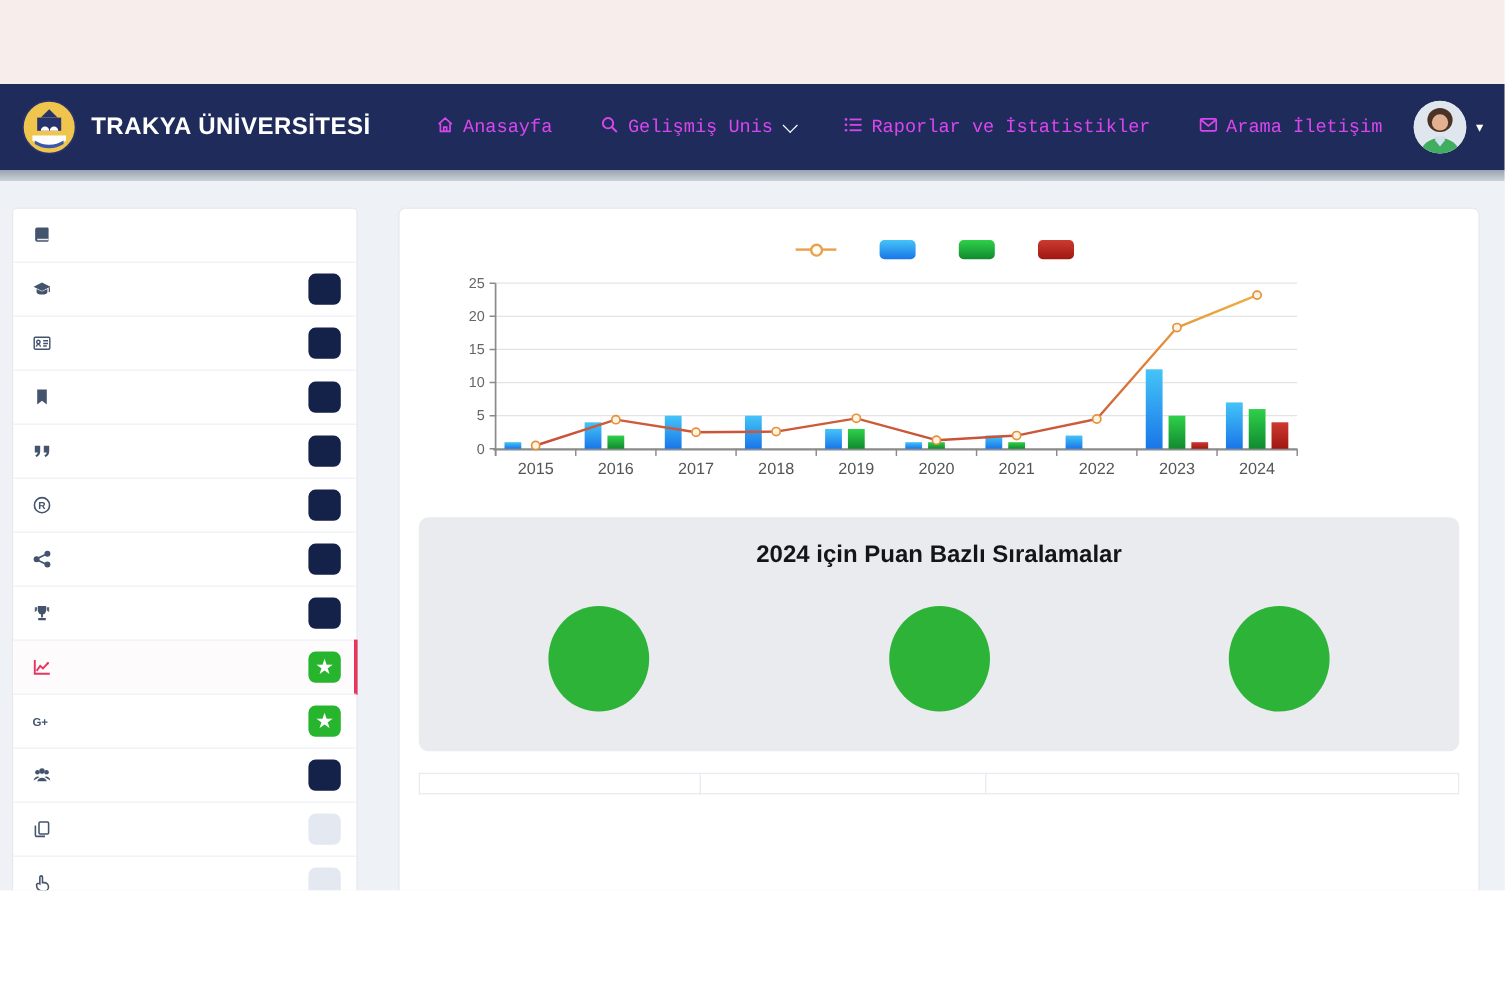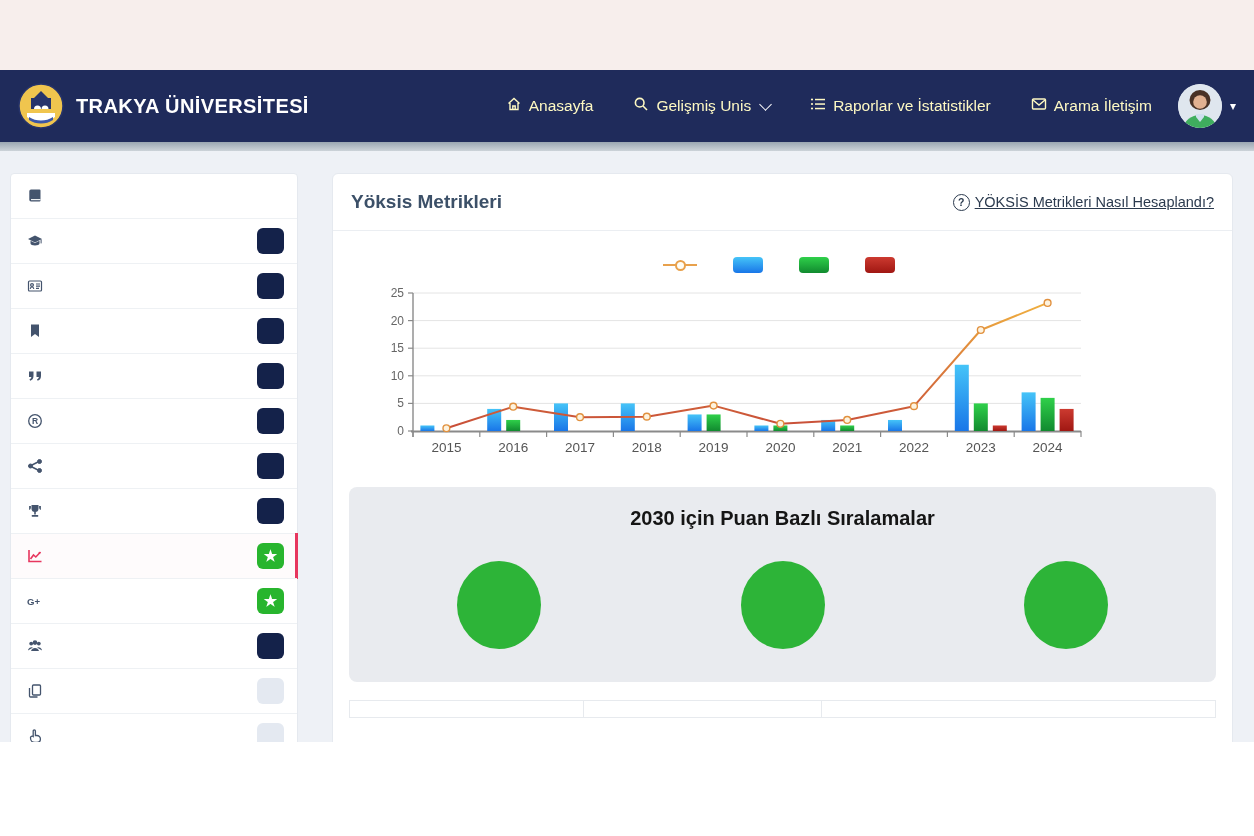--- a/index.html
+++ b/index.html
@@ -5,21 +5,21 @@
   html,body{margin:0;padding:0;}
   .stage{position:relative;width:1254px;height:742px;background:#f7eeec;overflow:hidden;
          font-family:"Liberation Sans",sans-serif;}
   
   .app-header{position:absolute;top:70px;left:0;width:100%;height:72px;background:#1f2b5b;
               display:flex;align-items:center;padding:0 18px;box-sizing:border-box;}
   .brand{display:flex;align-items:center;cursor:pointer;}
   .logo{width:46px;height:46px;display:flex;}
   .brand-name{color:#fff;font-size:20px;font-weight:bold;letter-spacing:.4px;margin-left:12px;}
   .top-nav{margin-left:auto;display:flex;gap:40px;align-items:center;margin-right:26px;}
-  .nav-item{color:#fef9c3;font-size:15.5px;display:flex;gap:7px;align-items:center;cursor:pointer;white-space:nowrap;}
+  .nav-item{color:#d946ef;font-size:15.5px;display:flex;gap:7px;align-items:center;cursor:pointer;white-space:nowrap;font-family:Liberation Mono, monospace;}
   .nav-item svg{width:16px;height:16px;}
   .nav-caret{width:8px;height:8px;border-right:1.8px solid #fff;border-bottom:1.8px solid #fff;
              transform:rotate(45deg);margin-top:-4px;margin-left:3px;}
   .user-menu{display:flex;align-items:center;gap:8px;cursor:pointer;}
   .avatar{width:44px;height:44px;border-radius:50%;overflow:hidden;display:flex;background:#dde4ec;}
   .user-caret{color:#fff;font-size:12px;}
   .header-shadow{position:absolute;top:142px;left:0;width:100%;height:9px;
                  background:linear-gradient(#9aa6b1,#ccd3d9);}
   
   .content{position:absolute;top:151px;left:0;width:100%;height:619px;background:#eef1f6;
@@ -277,27 +277,20 @@
             <svg viewBox="0 0 16 16" fill="none" stroke="currentColor" stroke-width="1.3">
               <path d="M6.2 8.5V3a1.1 1.1 0 0 1 2.2 0v4.5h1.4a3.6 3.6 0 0 1 3.6 3.6 3.4 3.4 0 0 1-3.4 3.4H8a4.5 4.5 0 0 1-4.5-4.5v-.6c0-1 1.6-1.6 2.7-.9z"></path>
             </svg>
           </span>
           <span class="slabel"></span>
           <span class="badge muted"></span>
         </div>
       </aside>
 
     <section class="main-card">
-      <div class="card-header">
-        <h1 class="page-title">Yöksis Metrikleri</h1>
-        <a class="help-link">
-          <span class="q-icon">?</span>
-          <span class="txt">YÖKSİS Metrikleri Nasıl Hesaplandı?</span>
-        </a>
-      </div>
       <div class="card-body">
         <div class="legend" id="legend">
             <span class="lg-item">
               <span class="lg-line">
                 <i></i>
               </span>
               <span></span>
             </span>
             <span class="lg-item">
               <span class="lg-swatch" style="background:linear-gradient(#45c4f8,#1976e8)"></span>
@@ -396,21 +389,21 @@
               <text x="265.79999999999995" y="165" text-anchor="middle" font-size="13.5" fill="#555" font-family="Liberation Sans, sans-serif">2018</text>
               <text x="332.59999999999997" y="165" text-anchor="middle" font-size="13.5" fill="#555" font-family="Liberation Sans, sans-serif">2019</text>
               <text x="399.4" y="165" text-anchor="middle" font-size="13.5" fill="#555" font-family="Liberation Sans, sans-serif">2020</text>
               <text x="466.2" y="165" text-anchor="middle" font-size="13.5" fill="#555" font-family="Liberation Sans, sans-serif">2021</text>
               <text x="533" y="165" text-anchor="middle" font-size="13.5" fill="#555" font-family="Liberation Sans, sans-serif">2022</text>
               <text x="599.8" y="165" text-anchor="middle" font-size="13.5" fill="#555" font-family="Liberation Sans, sans-serif">2023</text>
               <text x="666.6" y="165" text-anchor="middle" font-size="13.5" fill="#555" font-family="Liberation Sans, sans-serif">2024</text>
             </svg></div>
 
         <div class="rank-panel">
-          <h2 class="rank-title">2030 için Puan Bazlı Sıralamalar</h2>
+          <h2 class="rank-title">2024 için Puan Bazlı Sıralamalar</h2>
           <div class="rank-cols" id="rankcols">
               <div class="rank-col">
                 <div class="rank-label"></div>
                 <div class="rank-circle"></div>
                 <div class="rank-total"><b></b><span></span></div>
               </div>
               <div class="rank-col">
                 <div class="rank-label"></div>
                 <div class="rank-circle"></div>
                 <div class="rank-total"><b></b><span></span></div>

